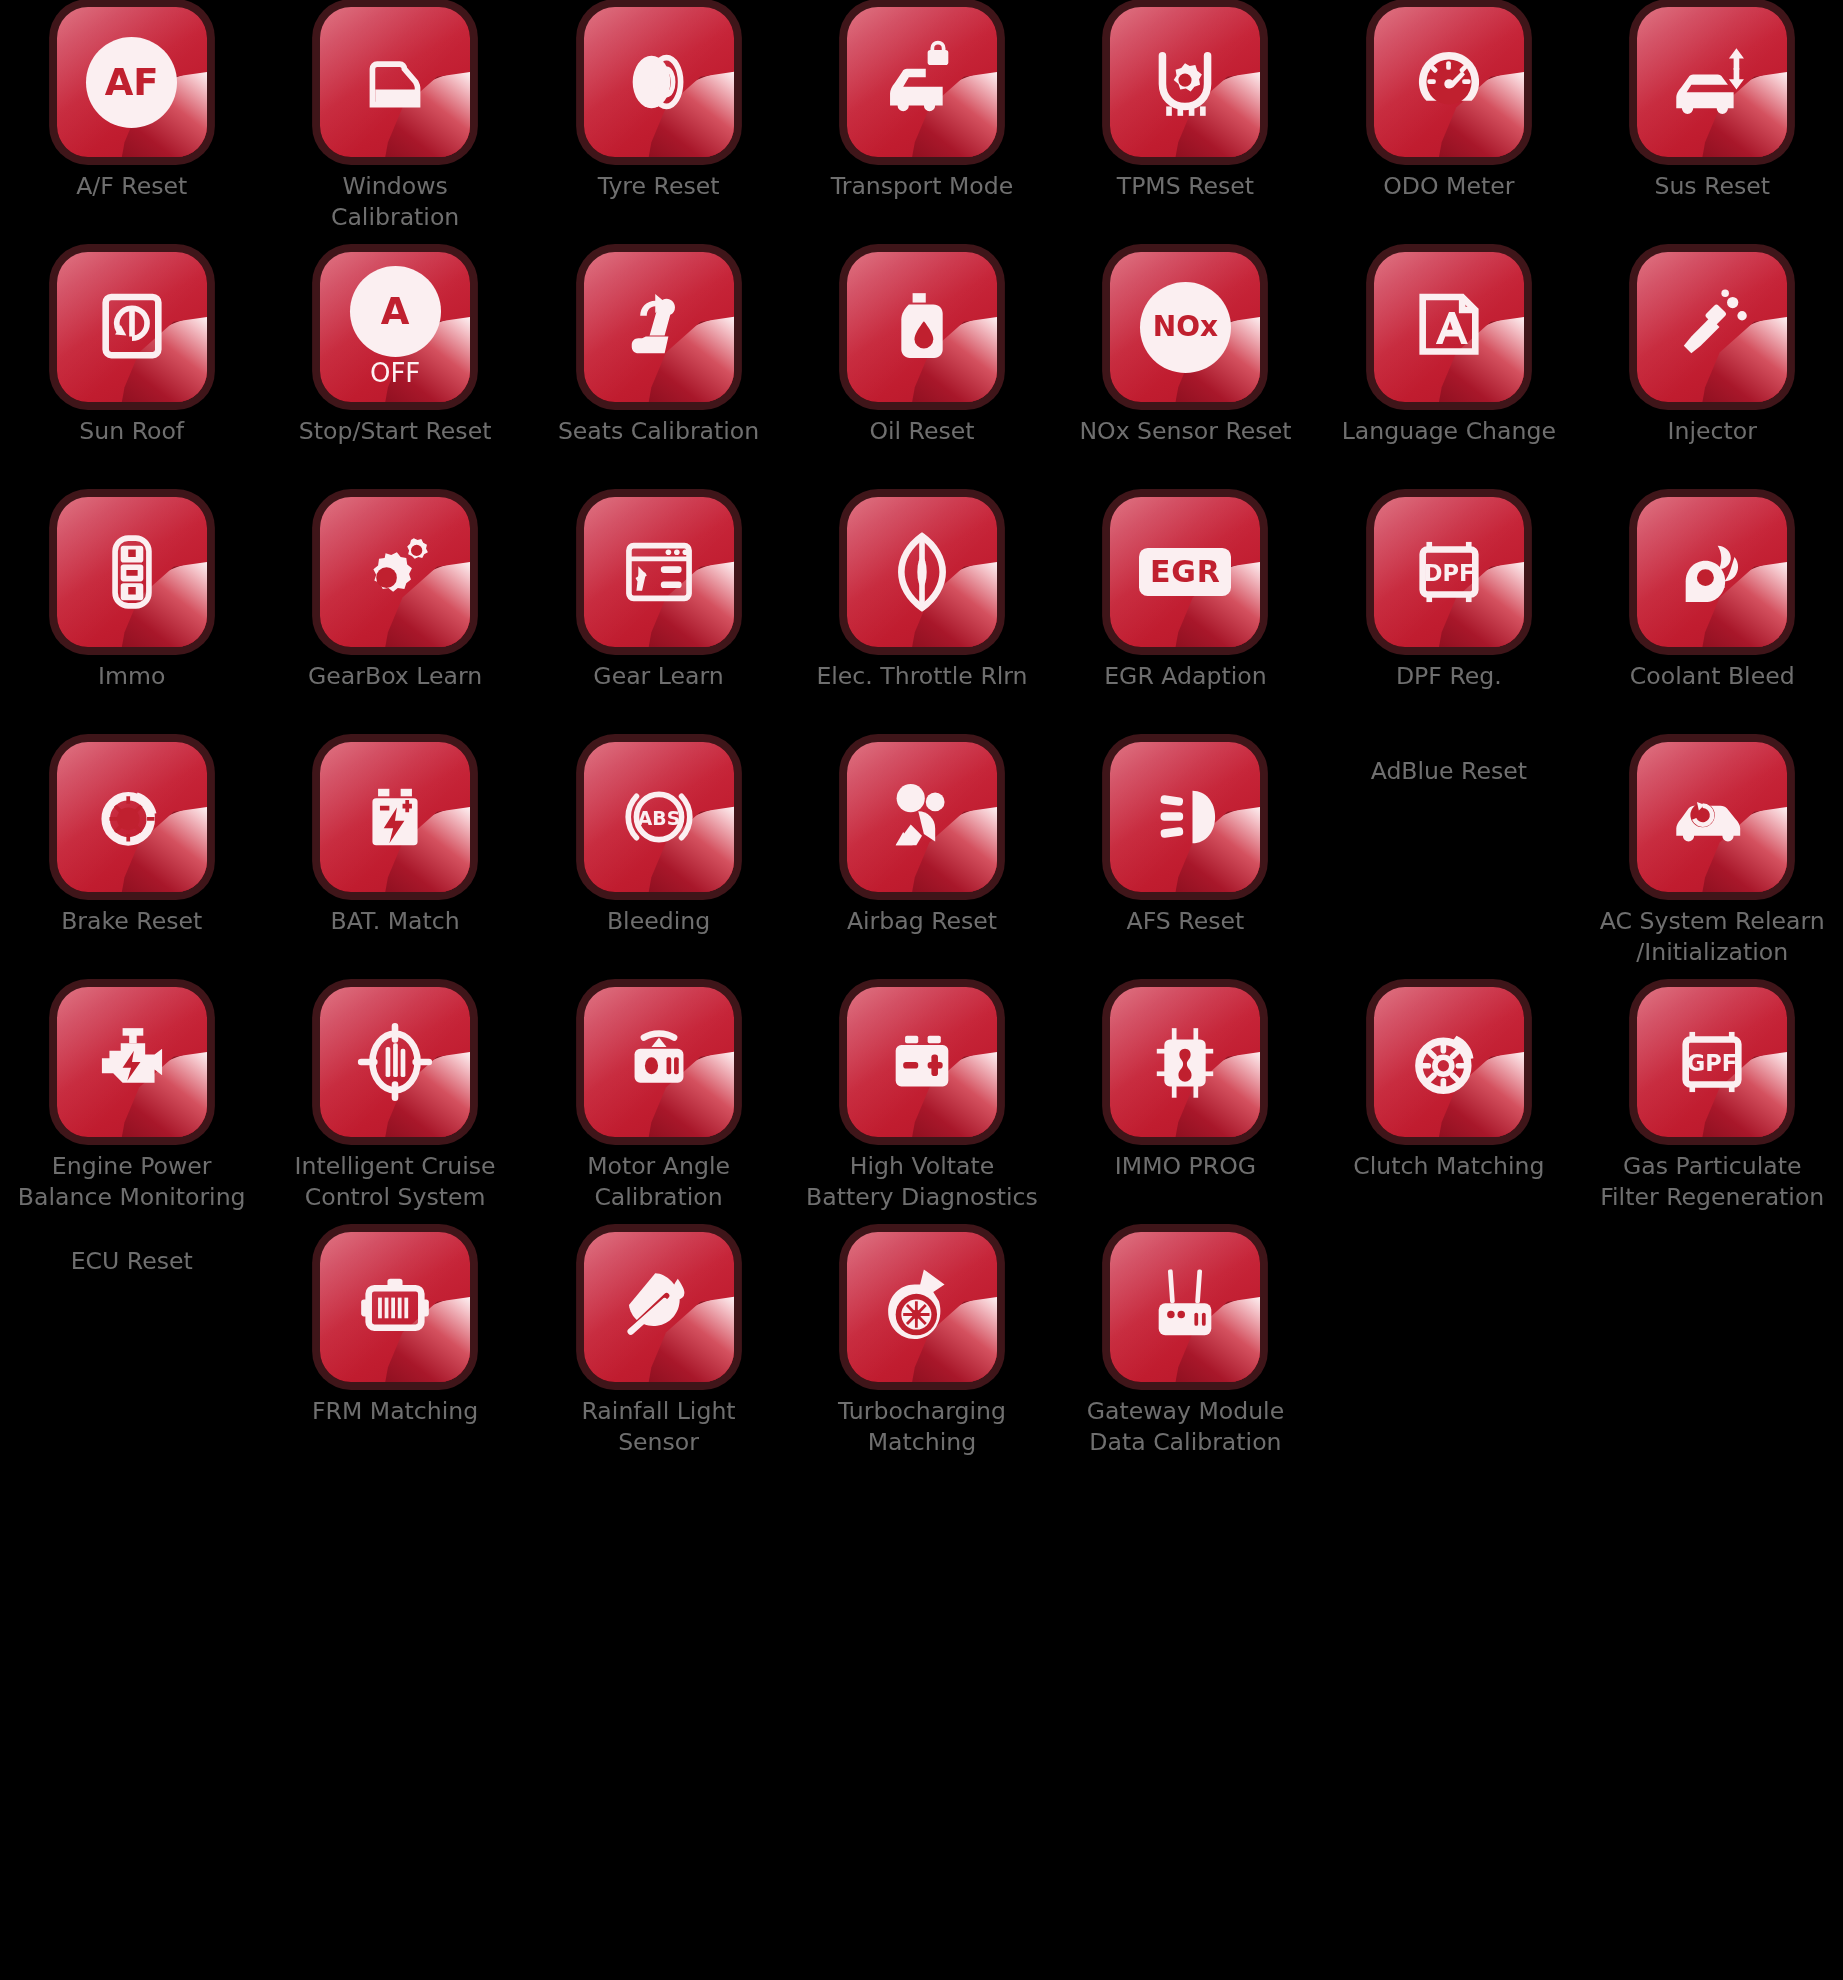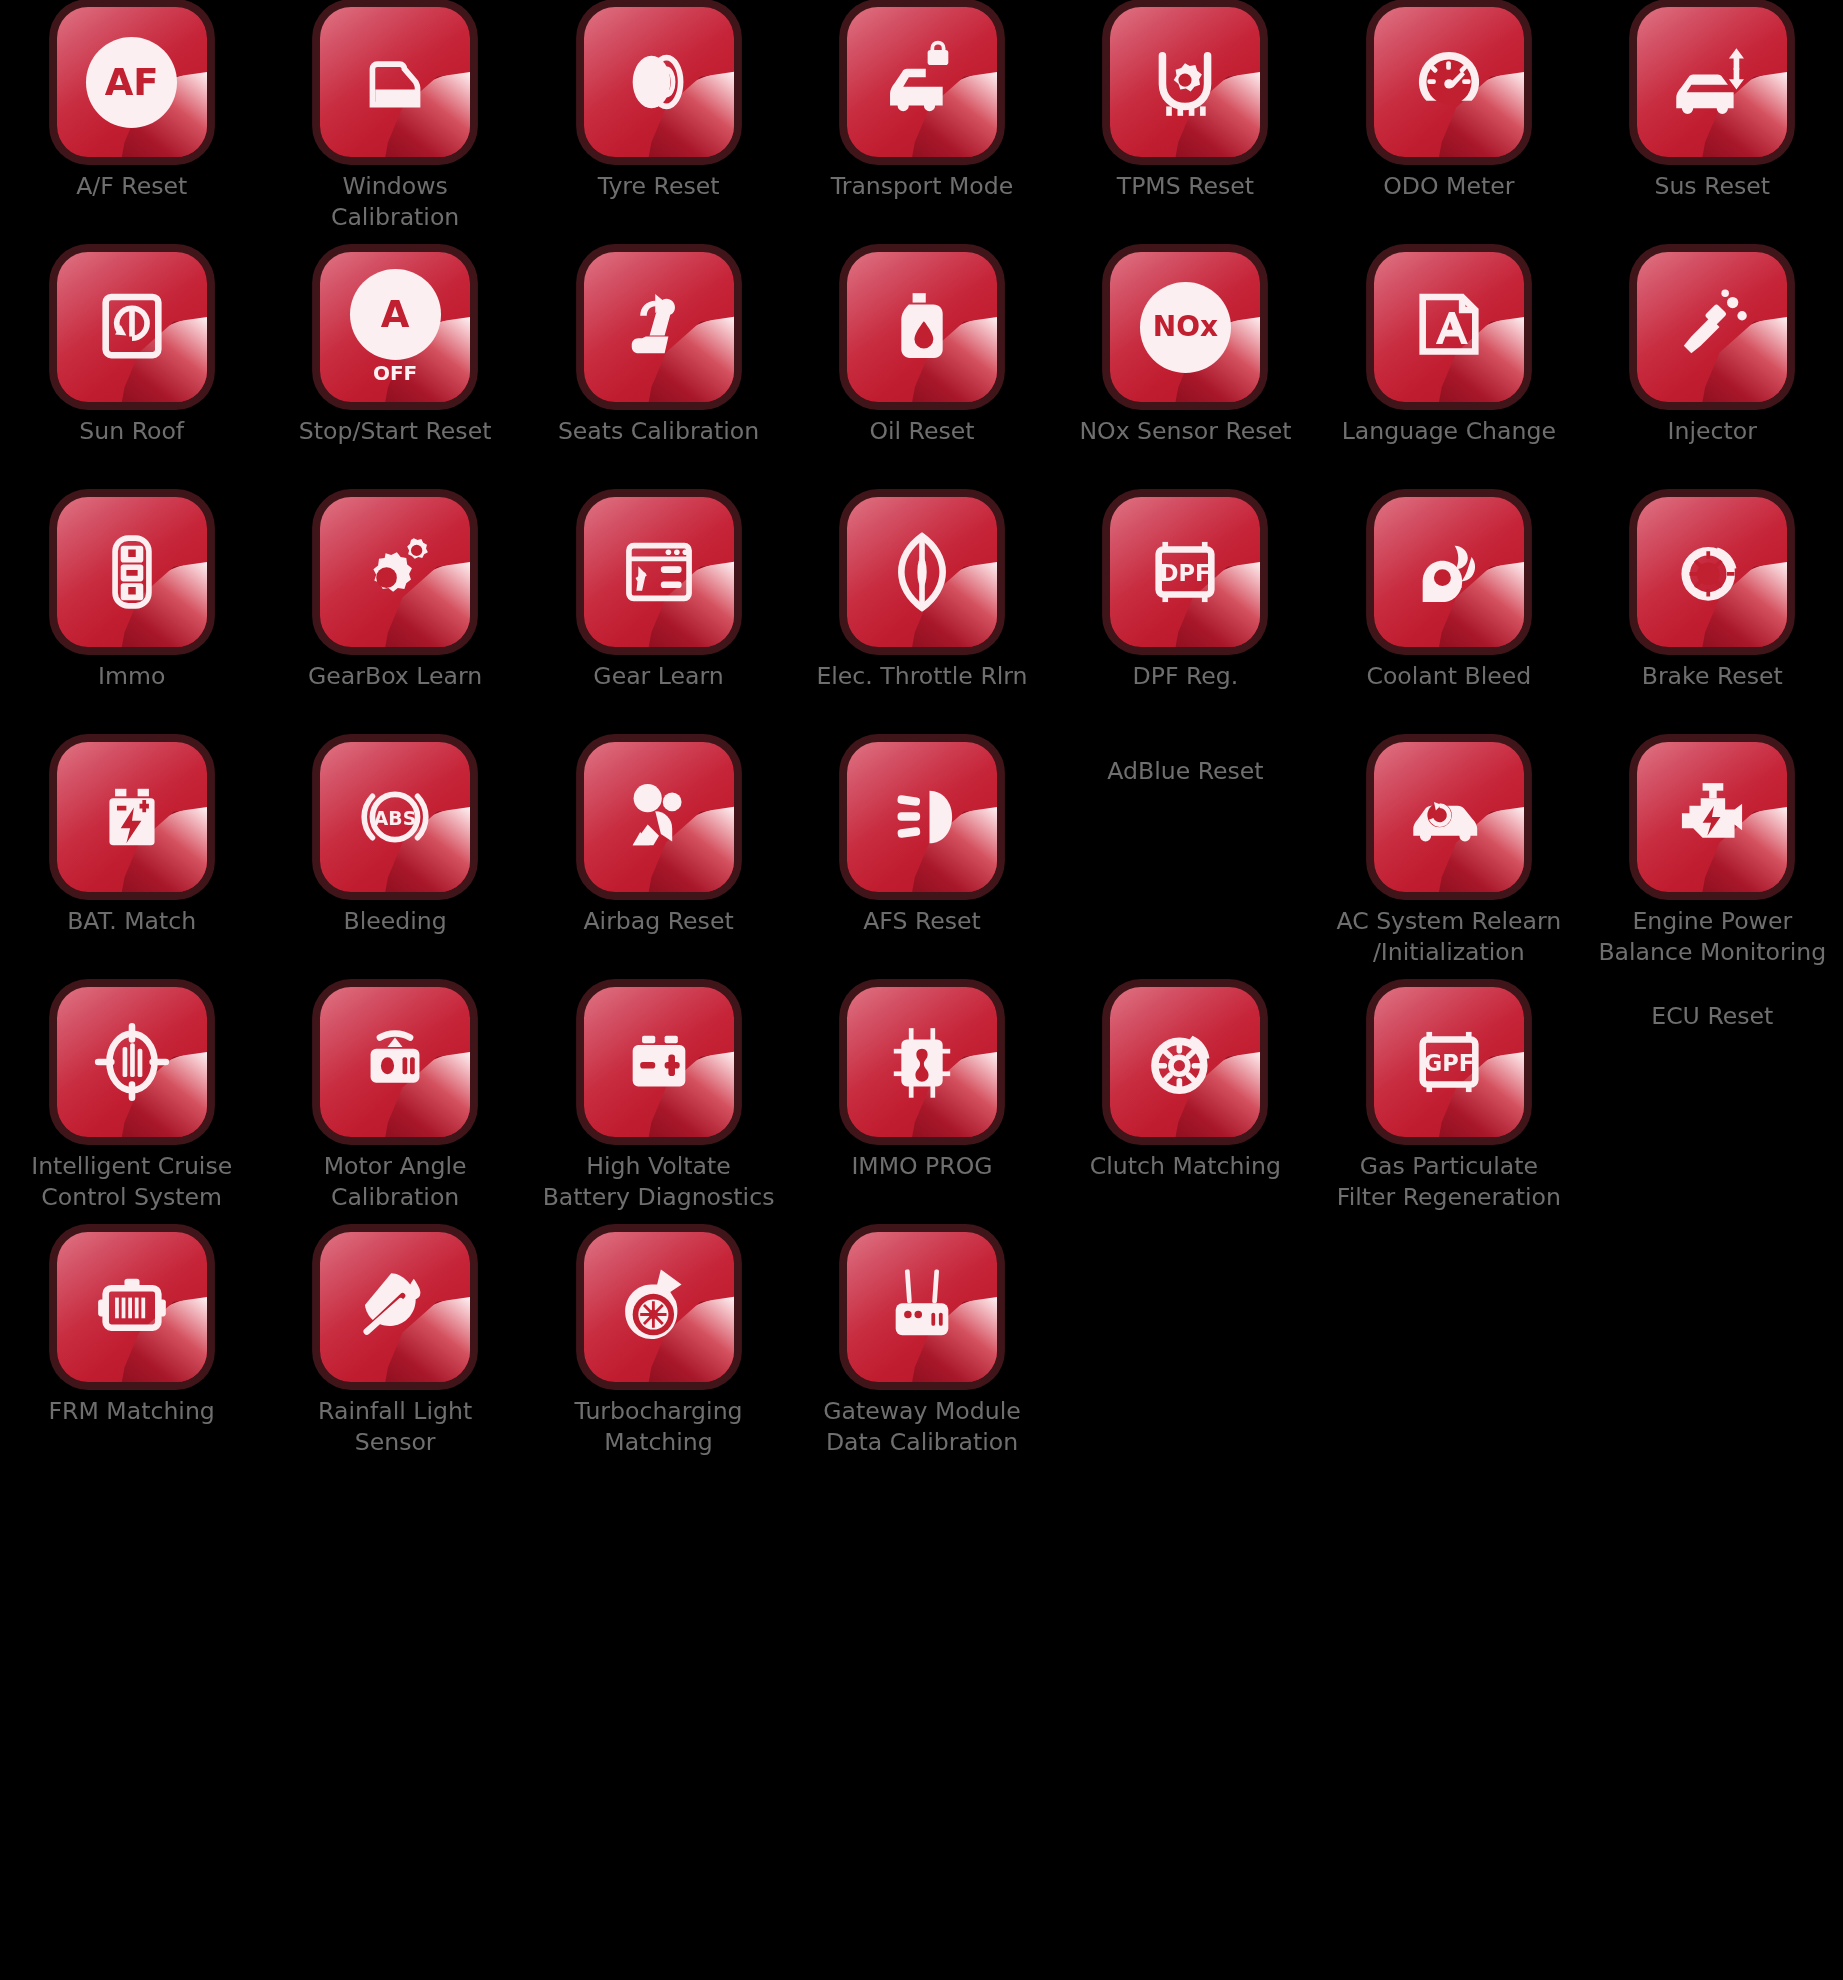--- a/index.html
+++ b/index.html
@@ -106,21 +106,21 @@
     border-radius: 50%;
     background: #fbeff1;
     color: #c0202f;
     display: flex; align-items: center; justify-content: center;
     font-size: 37px; font-weight: 700; line-height: 1;
   }
   .disc.small-text { font-size: 28px; }
   .stack {
     display: flex; flex-direction: column; align-items: center; gap: 1.7px;
   }
-  .stack .sub { color: #fdf2f3; font-size: 20px; font-weight: 700; }
+  .stack .sub { color: #fdf2f3; font-size: 26px; font-weight: 400; }
 </style>
 </head>
 <body>
 
 <div id="grid">
     <div class="cell">
       <div class="tile">
         <div class="peel-base"></div>
         <div class="peel-curl"></div>
         <div class="glyph">
@@ -379,20 +379,30 @@
         <div class="peel-curl"></div>
         <div class="glyph">
           <svg width="94" height="94" viewBox="0 0 100 100" fill="#fbeff1">
             <path d="M50 12c14 10 22 24 22 38s-8 28-22 38c-14-10-22-24-22-38s8-28 22-38z" fill="none" stroke="#fbeff1" stroke-width="7"></path>
             <path d="M50 10v80" stroke="#fbeff1" stroke-width="6"></path>
             <ellipse cx="50" cy="50" rx="5" ry="16"></ellipse>
           </svg>
         </div>
       </div>
       <div class="label">Elec. Throttle Rlrn</div>
+    </div>
+    <div class="cell">
+      <div class="tile">
+        <div class="peel-base"></div>
+        <div class="peel-curl"></div>
+        <div class="glyph">
+          <div class="plate">EGR</div>
+        </div>
+      </div>
+      <div class="label">EGR Adaption</div>
     </div>
     <div class="cell">
       <div class="tile">
         <div class="peel-base"></div>
         <div class="peel-curl"></div>
         <div class="glyph">
           <svg width="94" height="94" viewBox="0 0 100 100" fill="#fbeff1">
             <rect x="22" y="26" width="56" height="48" rx="5" fill="none" stroke="#fbeff1" stroke-width="7"></rect>
             <rect x="26" y="18" width="6" height="10"></rect>
             <rect x="68" y="18" width="6" height="10"></rect>

